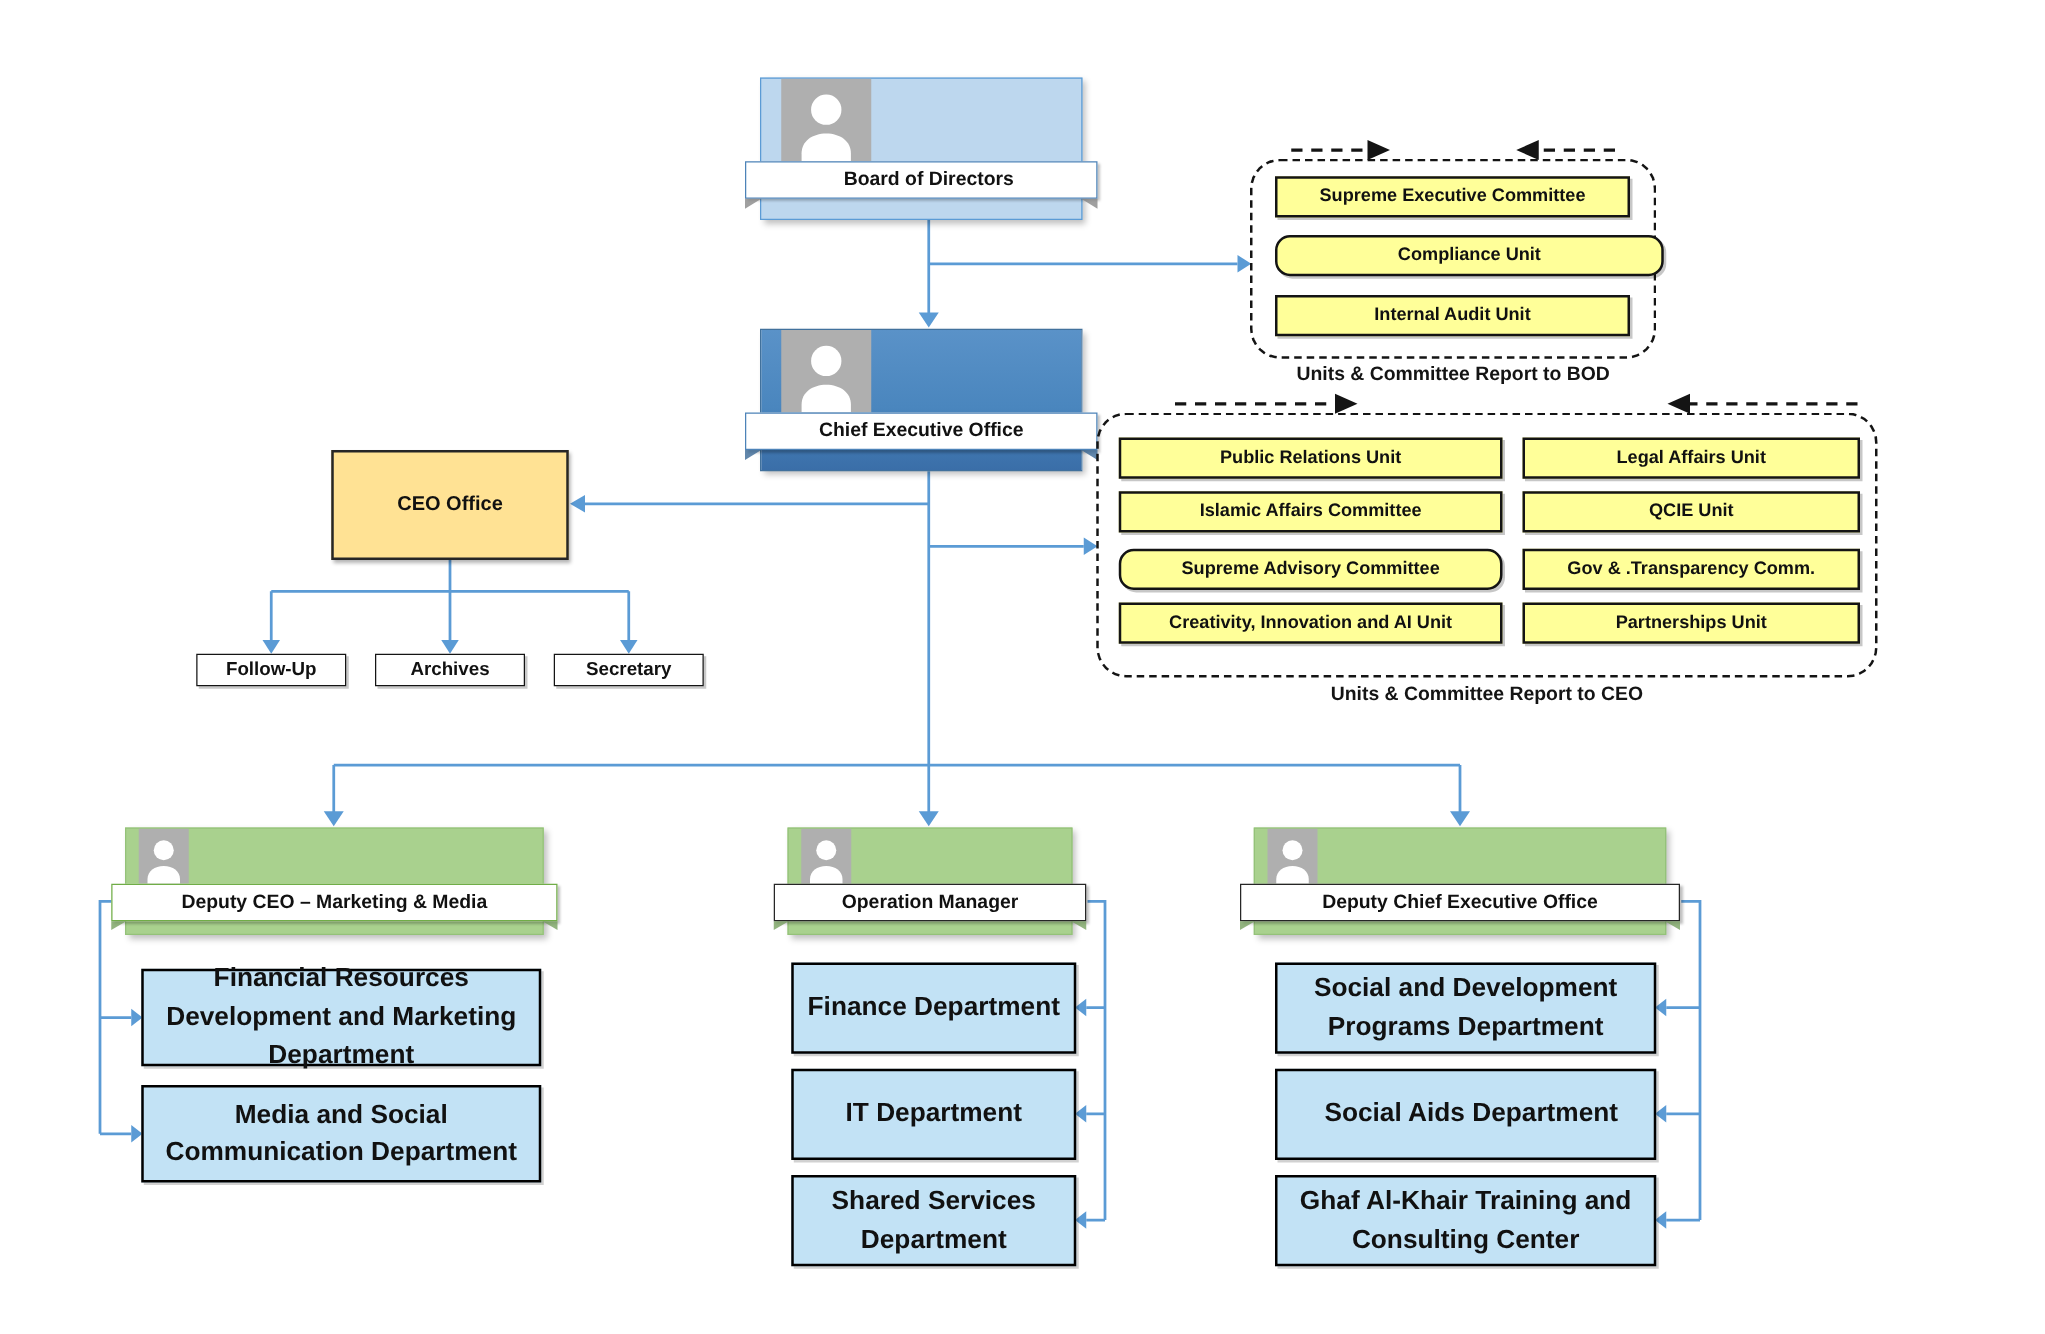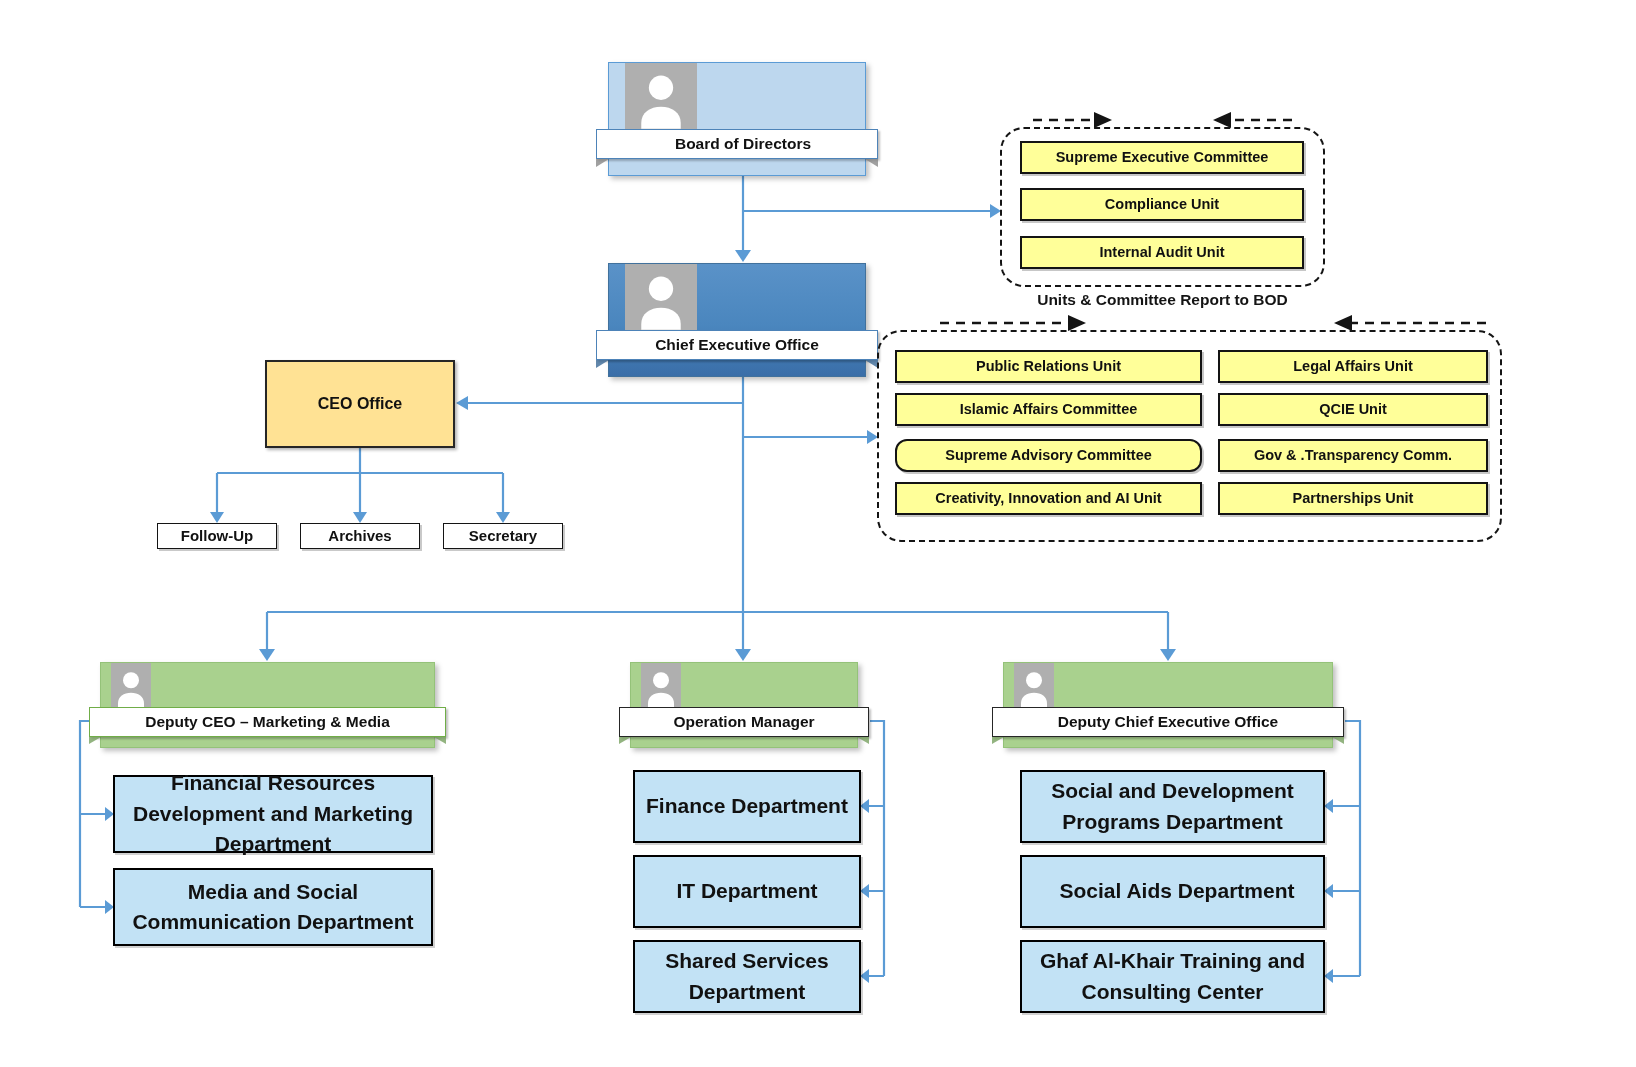--- a/index.html
+++ b/index.html
@@ -97,21 +97,21 @@
       <span>Board of Directors</span>
     </div>
     <div class="fold" style="left:-13px;top:96px;border-width:8px 13px 0 0;border-color:#808080 transparent transparent transparent;"></div>
     <div class="fold" style="right:-13px;top:96px;border-width:0 13px 8px 0;border-color:transparent #808080 transparent transparent;"></div>
   </div>
 
   <div class="dash-group" style="left:1000px;top:127px;width:325px;height:160px;"></div>
   <div class="node ybox" style="left:1020px;top:141px;width:284px;height:33px;">
       <span>Supreme Executive Committee</span>
     </div>
-  <div class="node ybox" style="left:1020px;top:188px;width:284px;height:33px;">
+  <div class="node ybox" style="left:1020px;top:188px;width:311px;height:33px;border-radius:12px;">
       <span>Compliance Unit</span>
     </div>
   <div class="node ybox" style="left:1020px;top:236px;width:284px;height:33px;">
       <span>Internal Audit Unit</span>
     </div>
   <div class="caption" style="left:1000px;top:291px;width:325px;">Units &amp; Committee Report to BOD</div>
 
   <div class="pcard blue-dark" style="left:608px;top:263px;width:258px;height:114px;">
     <div class="photo" style="left:16px;width:72px;height:66px;">
       <svg viewBox="0 0 40 40">
@@ -157,20 +157,21 @@
     </div>
   <div class="node ybox" style="left:1218px;top:393px;width:270px;height:33px;">
       <span>QCIE Unit</span>
     </div>
   <div class="node ybox" style="left:1218px;top:439px;width:270px;height:33px;">
       <span>Gov &amp; .Transparency Comm.</span>
     </div>
   <div class="node ybox" style="left:1218px;top:482px;width:270px;height:33px;">
       <span>Partnerships Unit</span>
     </div>
+  <div class="caption" style="left:877px;top:547px;width:625px;">Units &amp; Committee Report to CEO</div>
 
   <div class="pcard green" style="left:100px;top:662px;width:335px;height:86px;">
     <div class="photo" style="left:10px;width:40px;height:44px;">
       <svg viewBox="0 0 40 40">
           <circle cx="20" cy="13" r="8" fill="#fff"></circle>
           <path d="M7 40 v-4 c0-6.5 5.8-10.5 13-10.5 s13 4 13 10.5 v4 z" fill="#fff"></path>
         </svg>
     </div>
     <div class="banner b-green" style="left:-12px;right:-12px;top:44px;height:30px;font-size:15.5px;">
       <span>Deputy CEO – Marketing &amp; Media</span>

